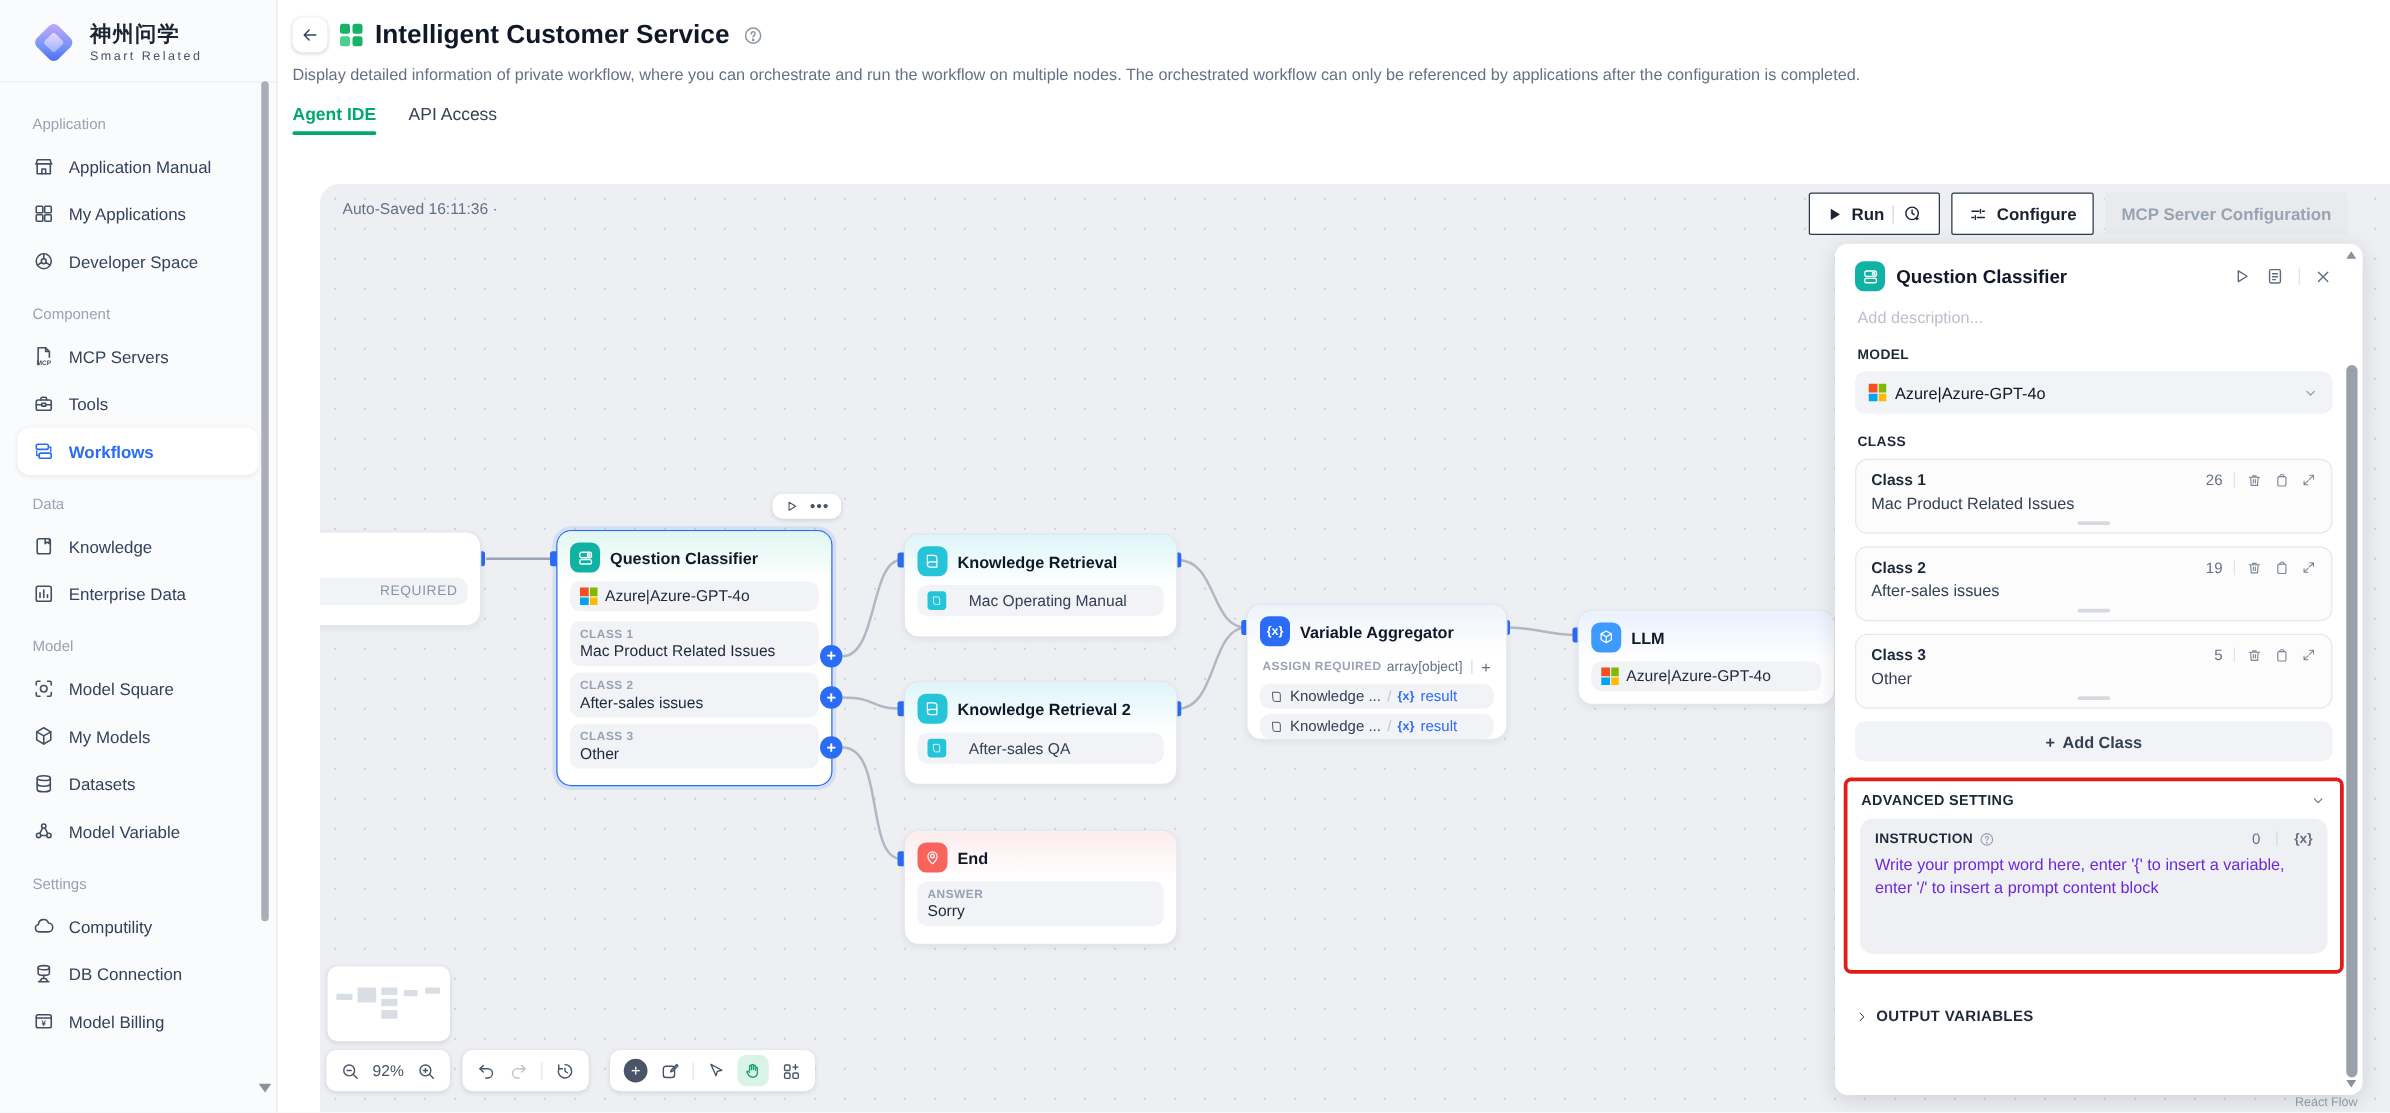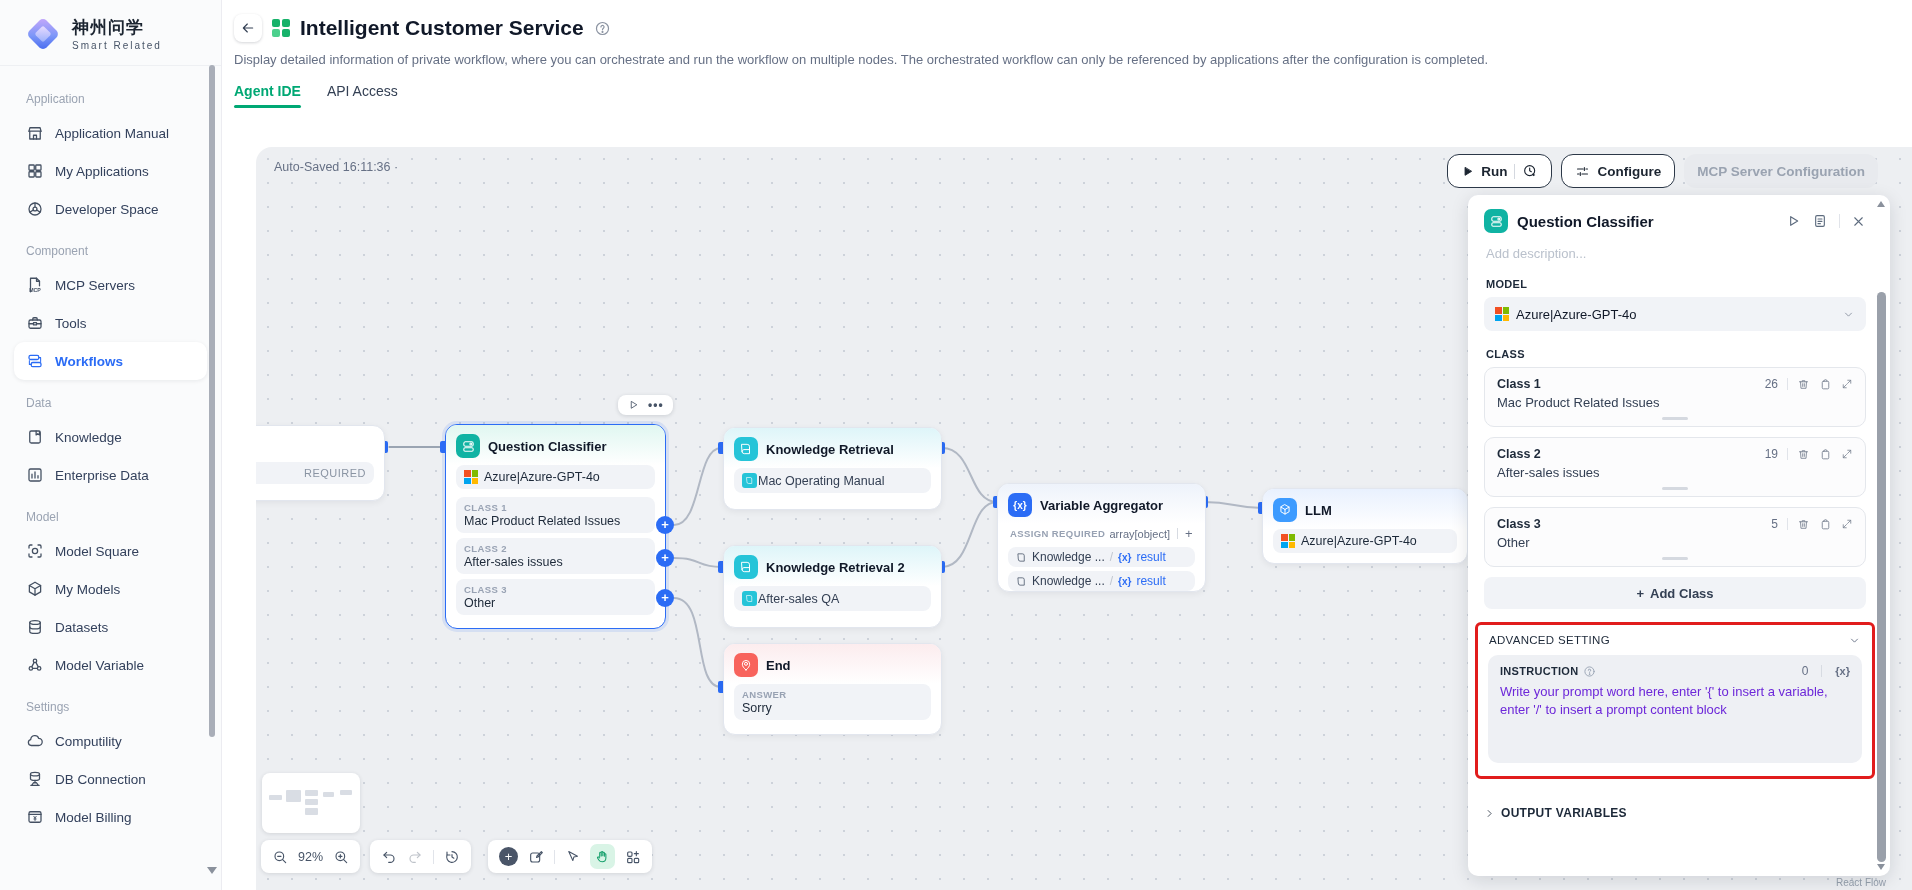--- a/index.html
+++ b/index.html
@@ -39,21 +39,21 @@
   .desc{font-size:13px;color:#667085;margin-top:10px}
   .tabs{display:flex;gap:26px;margin-top:16px}
   .tab{font-size:14px;color:#344054;padding-bottom:9px;cursor:pointer;position:relative}
   .tab.active{color:#00a874;font-weight:700}
   .tab.active:after{content:"";position:absolute;left:0;right:0;bottom:0;height:3px;border-radius:2px;background:#00a874}
 
   
   .canvas{position:relative;margin-left:34px;width:1656px;height:743px;border-top-left-radius:16px;background:#edeff2;background-image:radial-gradient(#cdd2da 1.1px,transparent 1.1px);background-size:24px 24px;overflow:hidden}
   .autosave{position:absolute;left:18px;top:13px;font-size:12.5px;color:#667085}
   .top-toolbar{position:absolute;top:7px;right:34px;display:flex;gap:9px;z-index:15}
-  .tbtn{display:flex;align-items:center;gap:7px;height:34px;padding:0 13px;background:#fff;border:1.4px solid #2c3848;border-radius:12px;font-size:13.5px;font-weight:700;color:#1b2430;cursor:pointer;font-family:inherit}
+  .tbtn{display:flex;align-items:center;gap:7px;height:34px;padding:0 13px;background:#fff;border:1.4px solid #2c3848;border-radius:2px;font-size:13.5px;font-weight:700;color:#1b2430;cursor:pointer;font-family:inherit}
   .tbtn .vdiv{width:1px;height:15px;background:#d4d8df}
   .tbtn.disabled{background:#e8eaee;border:none;color:#9aa3b1;font-weight:600}
 
   .edges{position:absolute;left:0;top:0;z-index:1}
 
   .node{position:absolute;background:#fff;border:1px solid #e2e6ee;border-radius:12px;box-shadow:0 2px 6px rgba(16,24,40,.06);z-index:2;overflow:hidden}
   .node.sel{border:1.8px solid #2b6cf5;box-shadow:0 0 0 3px rgba(43,108,245,.12)}
   .nhead{display:flex;align-items:center;gap:8px;padding:9px 10px 7px}
   .g-teal{background:linear-gradient(180deg,#e0f7f1,rgba(255,255,255,0))}
   .g-cyan{background:linear-gradient(180deg,#def5f9,rgba(255,255,255,0))}
@@ -63,21 +63,21 @@
   .nicon{width:24px;height:24px;border-radius:7px;display:grid;place-items:center;color:#fff;flex:none}
   .c-teal{background:#10b3a3}.c-cyan{background:#25c4d8}.c-blue{background:#2b6cf5}.c-lblue{background:#3d9bff}.c-red{background:#f8635c}
   .ntitle{font-size:13px;font-weight:700;color:#101828}
   .nrow{background:#f1f3f7;border-radius:8px;margin:0 10px 5px;padding:5px 8px}
   .mrow{display:flex;align-items:center;gap:6px;font-size:12.5px;color:#1d2939}
   .clab{font-size:9.5px;font-weight:700;letter-spacing:.4px;color:#98a2b3}
   .cval{font-size:12.5px;color:#1d2939;margin-top:1px;white-space:nowrap;overflow:hidden}
   .ms{display:grid;grid-template-columns:6.5px 6.5px;grid-template-rows:6.5px 6.5px;gap:1px;flex:none}
   .ms s{display:block}
   .ms s:nth-child(1){background:#f25022}.ms s:nth-child(2){background:#7fba00}.ms s:nth-child(3){background:#00a4ef}.ms s:nth-child(4){background:#ffb900}
-  .krrow{display:flex;align-items:center;gap:1px;font-size:12.5px;color:#344054}
+  .krrow{display:flex;align-items:center;gap:18px;font-size:12.5px;color:#344054}
   .mini-book{width:15px;height:15px;border-radius:3px;background:#25c4d8;color:#fff;display:grid;place-items:center;flex:none}
   .assign{display:flex;align-items:center;padding:2px 12px 6px;font-size:9.5px;font-weight:700;letter-spacing:.4px;color:#98a2b3}
   .assign .atype{margin-left:auto;font-size:11px;font-weight:400;letter-spacing:0;color:#667085}
   .assign .vdiv{width:1px;height:11px;background:#d7dbe2;margin:0 7px}
   .assign .plus{font-size:13px;color:#667085;font-weight:400}
   .varow{display:flex;align-items:center;gap:5px;font-size:12px;color:#344054;padding:3px 8px}
   .varow .slash{color:#c0c6cf}
   .varow .vx{color:#2b6cf5;font-weight:700;font-size:10px}
   .varow .vres{color:#2b6cf5;font-size:12px}
   .req-label{font-size:11px;letter-spacing:.5px;color:#8a94a3;text-align:right}
@@ -108,21 +108,21 @@
   .ccard{border:1px solid #e4e7ec;background:#fcfcfd;border-radius:10px;padding:9px 12px 3px;margin-bottom:10px}
   .ccard-top{display:flex;align-items:center}
   .ccard-name{font-size:12.5px;font-weight:700;color:#1d2939;flex:1}
   .ccard-count{font-size:12px;color:#667085}
   .ccard .vdiv{width:1px;height:12px;background:#e1e4ea;margin:0 9px}
   .ccard-icons{display:flex;align-items:center;gap:9px;color:#7d8695}
   .ccard-desc{font-size:13px;color:#344054;margin-top:4px}
   .draghandle{width:26px;height:3px;border-radius:2px;background:#d5d9e0;margin:7px auto 3px}
   .addclass{display:flex;align-items:center;justify-content:center;gap:6px;height:32px;background:#f1f3f7;border-radius:8px;font-size:13px;font-weight:600;color:#344054;cursor:pointer;margin-top:2px}
   .advbox{margin:13px -9px 0;border:3px solid #e11c1c;border-radius:6px;padding:7px 10px 13px}
-  .adv-head{display:flex;align-items:flex-start;font-size:11.5px;font-weight:400;letter-spacing:.3px;color:#1d2939;padding:2px 1px 8px}
+  .adv-head{display:flex;align-items:center;font-size:11.5px;font-weight:700;letter-spacing:.3px;color:#1d2939;padding:2px 1px 8px}
   .adv-head .chev{margin-left:auto;color:#667085}
   .instr{background:#eef0f4;border-radius:10px;padding:9px 12px;min-height:108px}
   .instr-top{display:flex;align-items:center;gap:5px}
   .instr-lab{font-size:11px;font-weight:700;letter-spacing:.3px;color:#1d2939}
   .instr-top .info{color:#98a2b3}
   .instr-count{margin-left:auto;font-size:12px;color:#667085}
   .instr .vdiv{width:1px;height:12px;background:#d7dbe2;margin:0 8px}
   .instr-vx{font-size:11px;font-weight:700;color:#667085}
   .instr-ph{font-size:13px;color:#6d28d9;line-height:1.35;margin-top:5px;max-width:345px}
   .p-output{display:flex;align-items:center;gap:6px;margin-top:27px;font-size:12px;font-weight:700;letter-spacing:.3px;color:#1d2939;cursor:pointer}
@@ -525,21 +525,21 @@
           <span class="ms">
               <s></s>
               <s></s>
               <s></s>
               <s></s>
             </span>
           <span>Azure|Azure-GPT-4o</span>
         </div>
       </div>
 
-      <div class="node" style="left:467px;top:496px;width:219px;height:92px">
+      <div class="node" style="left:467px;top:517px;width:219px;height:92px">
         <div class="nhead g-pink">
           <span class="nicon c-red">
               <svg class="ic" width="14" height="14" viewBox="0 0 24 24" stroke-width="2">
                 <circle cx="12" cy="10" r="2.6"></circle>
                 <path d="M12 20.5c3.6-3.2 6.3-6.2 6.3-10A6.3 6.3 0 005.7 10.5c0 3.8 2.7 6.8 6.3 10z"></path>
               </svg>
             </span>
           <span class="ntitle">End</span>
         </div>
         <div class="nrow">

